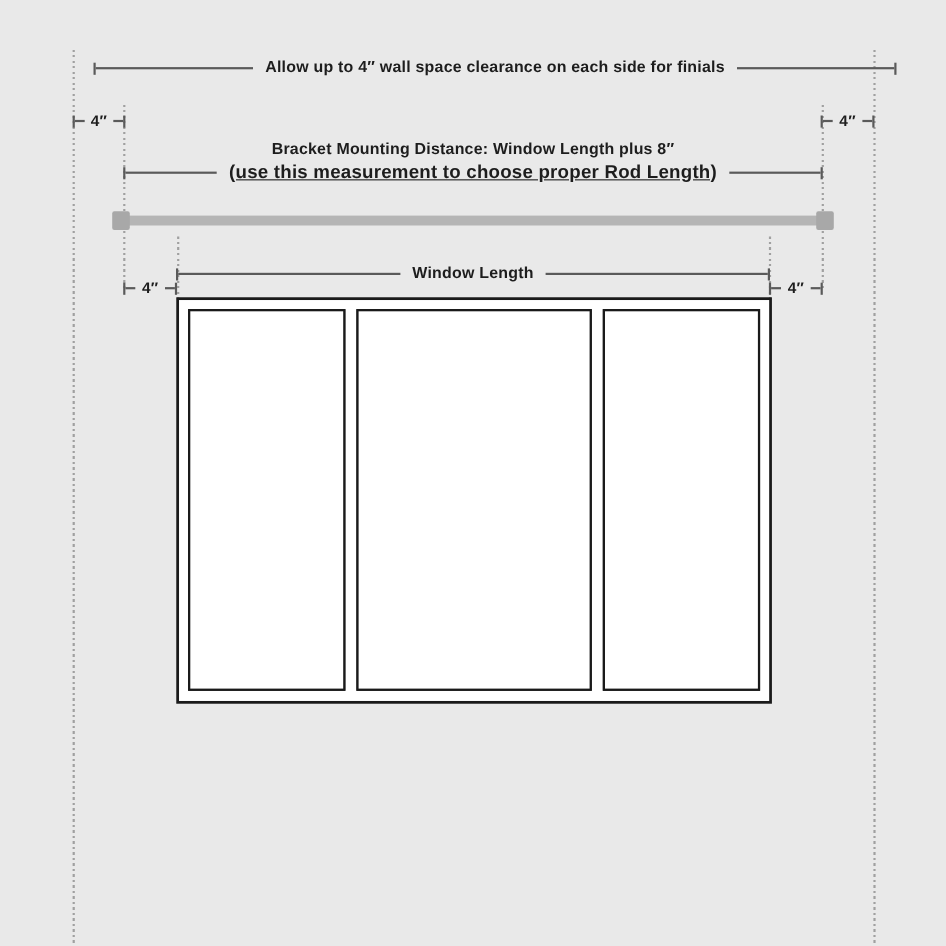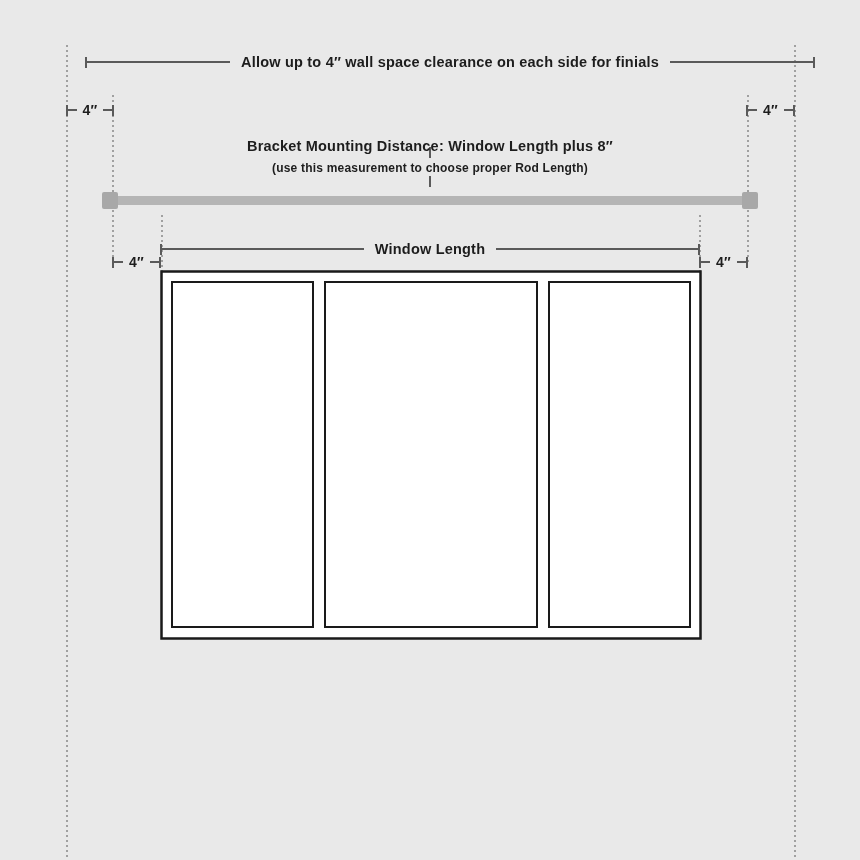--- a/index.html
+++ b/index.html
@@ -39,21 +39,21 @@
   }
   .dim .tick{flex:none;width:2px;height:11px;background:var(--color-line);}
   .dim .line{flex:1;height:1.5px;background:var(--color-line);}
   .dim .label{
     flex:none;padding:0 11px;white-space:nowrap;
     font-size:14.5px;letter-spacing:0.2px;line-height:1;
     transform:translateY(-0.5px);
   }
   .dim.small .label{padding:0 6px;font-size:14px;}
   .dim.bracket .label-stack{flex:none;position:relative;padding:0 11px;}
-  .dim.bracket .l2{white-space:nowrap;font-size:12px;letter-spacing:0.2px;line-height:1;}
+  .dim.bracket .l2{white-space:nowrap;font-size:17px;letter-spacing:0.2px;line-height:1;text-decoration:underline;}
   .dim.bracket .l1{
     position:absolute;left:50%;top:-19px;transform:translateX(-50%);
     white-space:nowrap;font-size:14.5px;letter-spacing:0.2px;line-height:1;
   }
 
   
   .rod-bar{position:absolute;left:104px;top:196px;width:652px;height:9px;background:var(--color-rod);z-index:3;}
   .rod-cap{position:absolute;top:192px;width:16px;height:17px;background:var(--color-rod_cap);border-radius:2px;z-index:4;}
   .rod-cap.left{left:102px;}
   .rod-cap.right{left:742px;}
@@ -94,21 +94,21 @@
     <span class="tick"></span>
   </div>
   <div class="dim small" style="left:746px;top:100px;width:49px;">
     <span class="tick"></span>
     <span class="line"></span>
     <span class="label">4″</span>
     <span class="line"></span>
     <span class="tick"></span>
   </div>
 
-  <div class="dim bracket" style="left:112px;top:147px;width:636px;flex-direction:column;">
+  <div class="dim bracket" style="left:112px;top:147px;width:636px;">
     <span class="tick"></span>
     <span class="line"></span>
     <span class="label-stack">
       <span class="l1">Bracket Mounting Distance: Window Length plus 8″</span>
       <span class="l2">(use this measurement to choose proper Rod Length)</span>
     </span>
     <span class="line"></span>
     <span class="tick"></span>
   </div>
 

